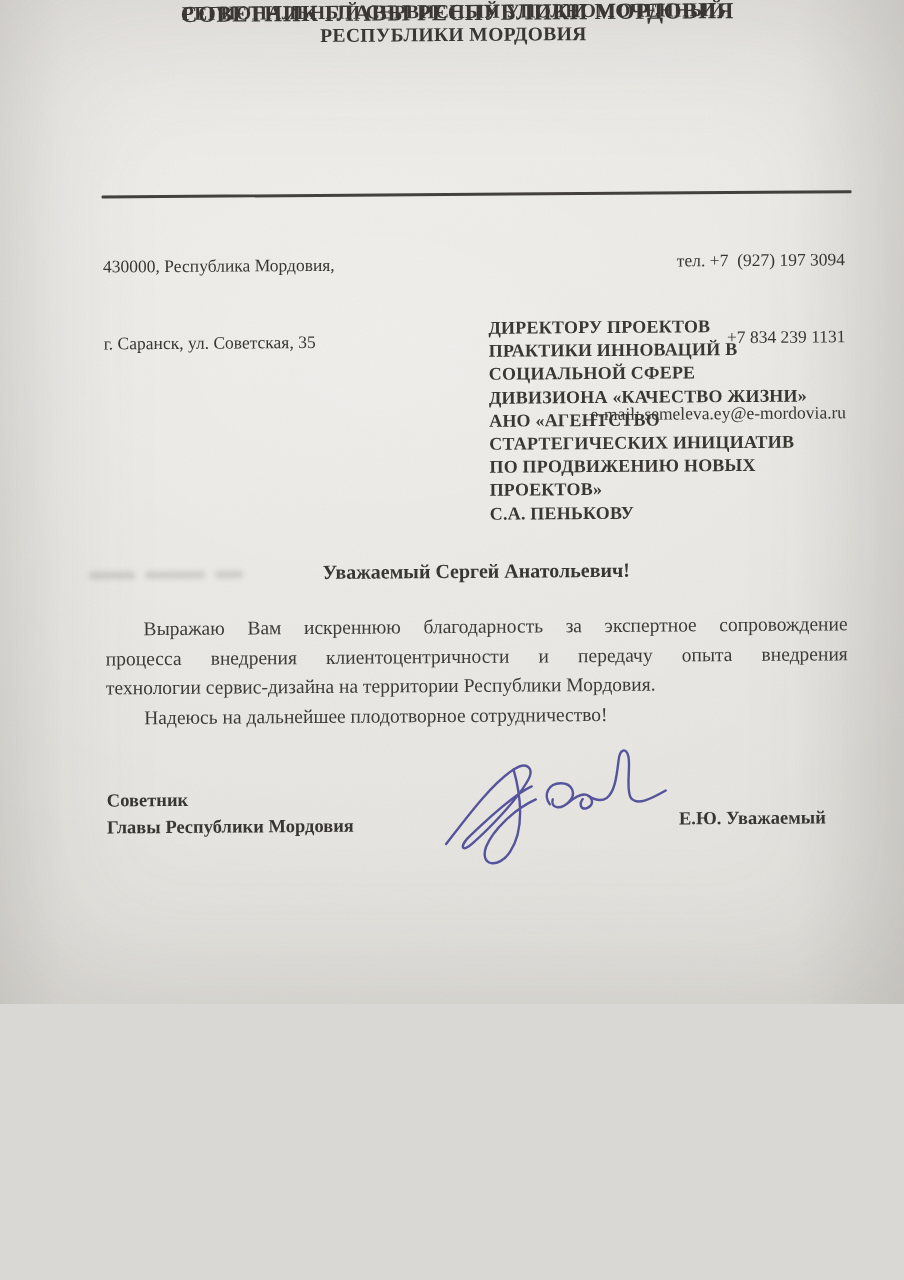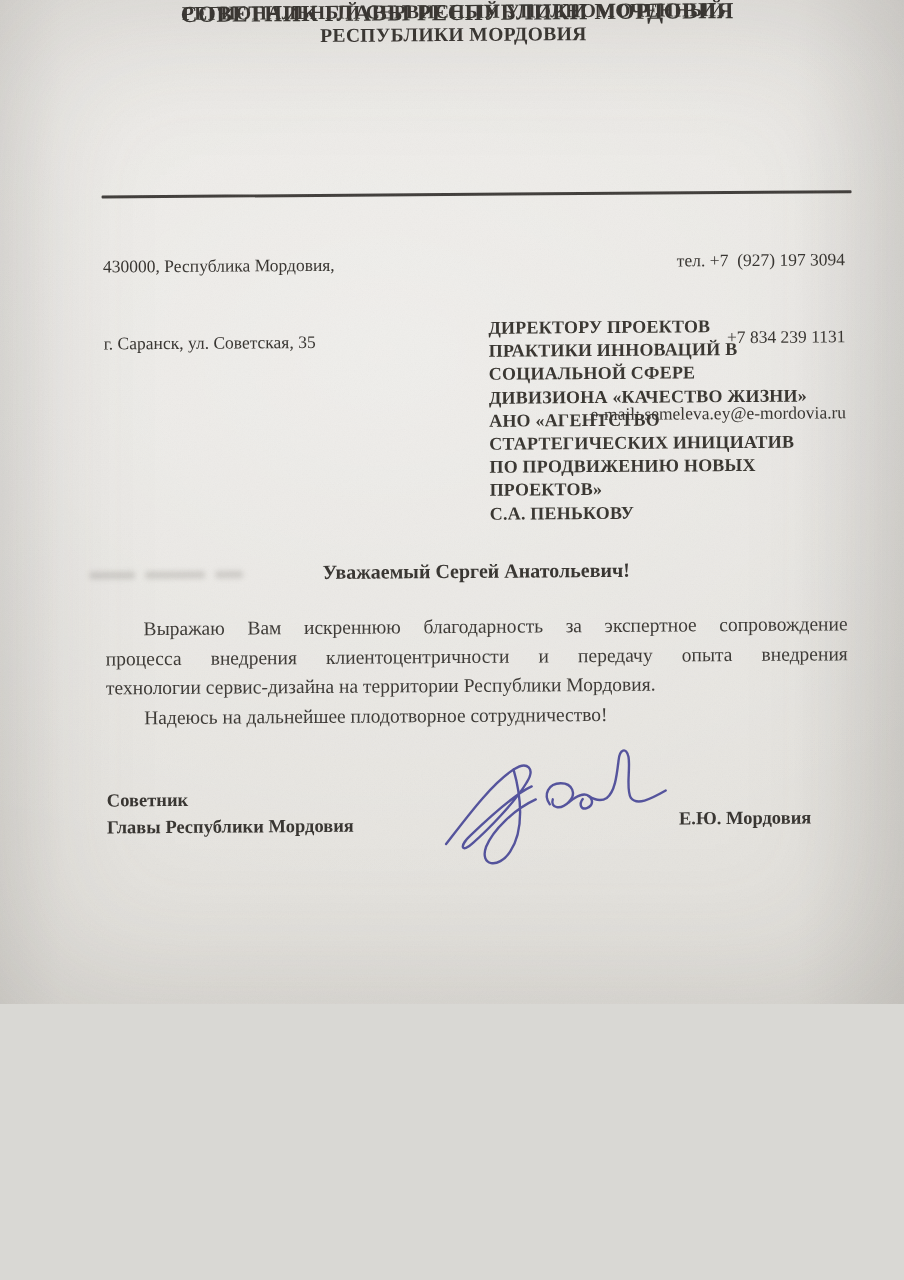--- a/index.html
+++ b/index.html
@@ -167,21 +167,21 @@
     <svg class="abs sig-svg" width="250" height="140" viewBox="0 0 250 140" fill="none">
       <g stroke-width="2.4" stroke-linecap="round" fill="none" opacity="0.88">
         <path d="M 18,102 C 40,74 64,42 86,28 C 100,19 108,27 99,41 C 87,61 60,88 45,101 C 33,112 31,104 42,94 C 60,77 86,53 104,45" stroke="#3e3d92"></path>
         <path d="M 86,28 C 93,53 97,88 82,110 C 70,128 51,124 58,105 C 65,88 86,68 108,58" stroke="#3e3d92"></path>
         <path d="M 122,63 C 115,53 121,42 133,42 C 145,42 149,53 141,61 C 133,69 122,67 125,58" stroke="#3e3d92"></path>
         <path d="M 141,61 C 149,55 156,51 161,55 C 166,59 165,65 159,67 C 153,69 151,63 155,58" stroke="#3e3d92"></path>
         <path d="M 161,55 C 167,59 173,61 179,57 C 187,51 189,36 191,20 C 192,8 199,6 201,16 C 203,29 198,48 203,57 C 209,65 222,59 238,50" stroke="#3e3d92"></path>
       </g>
     </svg>
 
-    <div class="abs signoff-name">Е.Ю. Мордовия</div>
+    <div class="abs signoff-name">Е.Ю. Уважаемый</div>
 
   </div>
 
   <svg class="grain" width="904" height="1280">
     <filter id="paperNoise">
       <feTurbulence type="fractalNoise" baseFrequency="0.85" numOctaves="2" stitchTiles="stitch"></feTurbulence>
       <feColorMatrix type="saturate" values="0"></feColorMatrix>
     </filter>
     <rect width="100%" height="100%" filter="url(#paperNoise)" opacity="0.055"></rect>
   </svg>

